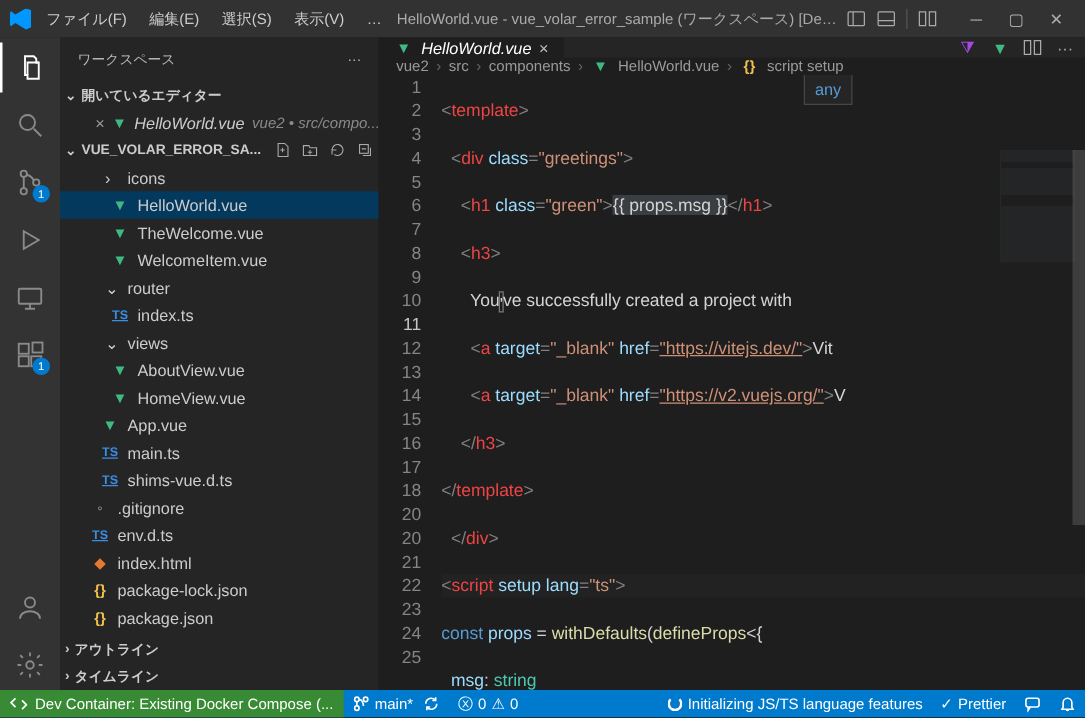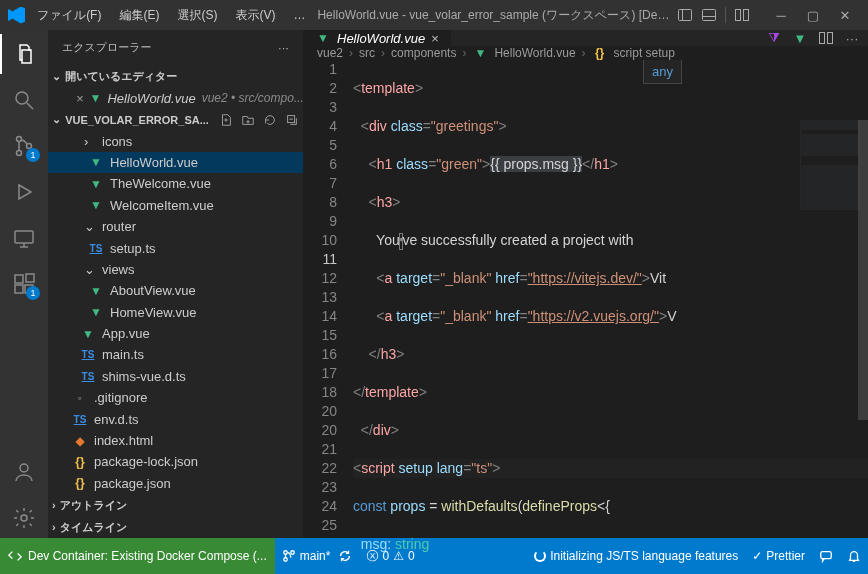--- a/index.html
+++ b/index.html
@@ -55,39 +55,39 @@
 .breadcrumb { height: 24px; display: flex; align-items: flex-end; padding: 0 14px; gap: 6px; color: #9a9a9a; font-size: 12px; }
 .breadcrumb .chev { color: #666; }
 
 .code-area { flex: 1; display: flex; position: relative; font-family: "Consolas", monospace; font-size: 14px; line-height: 19px; }
 .gutter { width: 50px; text-align: right; color: #858585; padding-right: 16px; user-select: none; }
 .gutter .ln { height: 19px; }
 .gutter .ln.cur { color: #c6c6c6; }
 .code { flex: 1; white-space: pre; overflow: hidden; }
 .code .line { height: 19px; }
 .hl-line { background: rgba(255,255,255,0.02); }
-.tok-tag { color: #fca5a5; }
+.tok-tag { color: #ef4444; }
 .tok-attr { color: #9cdcfe; }
 .tok-str { color: #ce9178; }
 .tok-kw { color: #569cd6; }
 .tok-pun { color: #808080; }
 .tok-fn { color: #dcdcaa; }
 .tok-type { color: #4ec9b0; }
 .tok-var { color: #9cdcfe; }
 .tok-text { color: #d4d4d4; }
 .tok-brace { color: #d4d4d4; }
 .underline { text-decoration: underline; }
 .cursor-box { border: 1px solid #7a7a7a; display: inline-block; height: 17px; vertical-align: bottom; margin: 0 -1px; }
 .hover-tip { position: absolute; top: -1px; left: 290px; background: #252526; border: 1px solid #454545; padding: 2px 8px; color: #569cd6; font-size: 13px; }
 
 .minimap { position: absolute; right: 8px; top: 60px; width: 60px; height: 90px; background: linear-gradient(#2a2d2e 0 10%, transparent 10% 15%, #2a2d2e 15% 40%, transparent 40% 50%, #2a2d2e 50% 100%); opacity: .5; border: 1px solid #303030; }
 .scrollbar { position: absolute; right: 0; top: 60px; bottom: 25px; width: 10px; }
 .scrollbar .thumb { width: 10px; height: 300px; background: rgba(121,121,121,.35); }
 
-.statusbar { height: 36px; background: #007acc; display: flex; align-items: center; color: #fff; font-size: 12px; }
+.statusbar { height: 22px; background: #007acc; display: flex; align-items: center; color: #fff; font-size: 12px; }
 .statusbar .remote { background: #388a34; height: 100%; display: flex; align-items: center; padding: 0 8px; gap: 6px; }
 .statusbar .item { padding: 0 7px; display: flex; align-items: center; gap: 4px; height: 100%; }
 .statusbar .spacer { flex: 1; }
 .anim { width: 12px; height: 12px; border: 2px solid #fff; border-top-color: transparent; border-radius: 50%; }
 
 svg { display: block; }
 </style>
 </head>
 <body>
 
@@ -182,21 +182,21 @@
     <div class="icon">
         <svg width="24" height="24" viewBox="0 0 24 24" fill="none" stroke="currentColor" stroke-width="1.5">
           <circle cx="12" cy="12" r="3"></circle>
           <path d="M12 2v3M12 19v3M4.2 4.2l2.1 2.1M17.7 17.7l2.1 2.1M2 12h3M19 12h3M4.2 19.8l2.1-2.1M17.7 6.3l2.1-2.1"></path>
         </svg>
       </div>
   </div>
 
   <div class="sidebar">
     <div class="sidebar-header">
-      <span>エクスプローラー</span>
+      <span>ワークスペース</span>
       <span>···</span>
     </div>
     <div class="section">
       <div class="section-head">
           <span class="chev">⌄</span>
           <span>開いているエディター</span>
         </div>
       <div class="row indent1 italic">
         <span class="close">×</span>
         <span class="fi vue">▼</span>
@@ -251,21 +251,21 @@
       <div class="row indent2f">
           <span class="fi vue">▼</span>
           <span>WelcomeItem.vue</span>
         </div>
       <div class="row indent2">
           <span class="chev">⌄</span>
           <span>router</span>
         </div>
       <div class="row indent2f">
           <span class="fi ts">TS</span>
-          <span>setup.ts</span>
+          <span>index.ts</span>
         </div>
       <div class="row indent2">
           <span class="chev">⌄</span>
           <span>views</span>
         </div>
       <div class="row indent2f">
           <span class="fi vue">▼</span>
           <span>AboutView.vue</span>
         </div>
       <div class="row indent2f">

